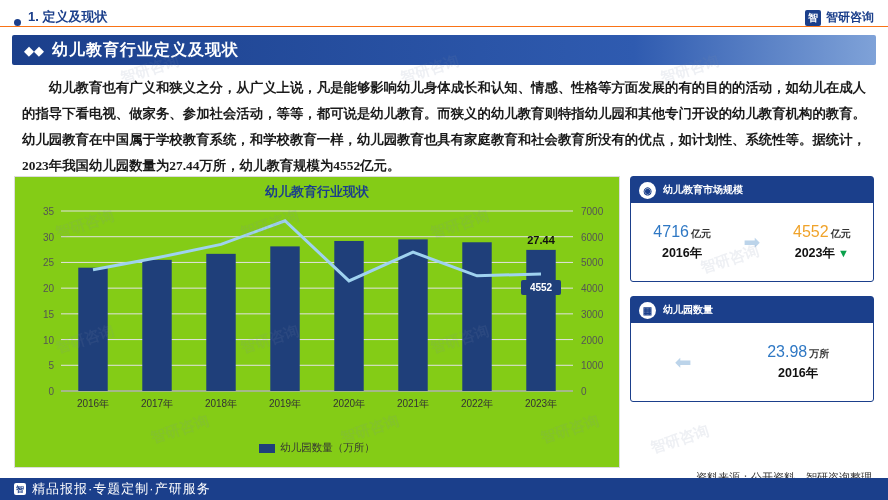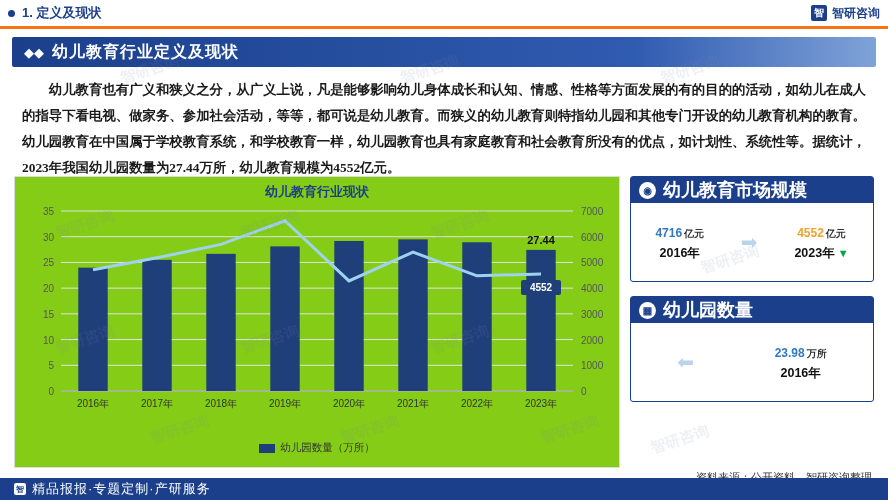--- a/index.html
+++ b/index.html
@@ -1,19 +1,19 @@
 <!DOCTYPE html>
 <html><head>
 <meta charset="utf-8">
 <style>
   html,body{margin:0;padding:0;}
   body{width:888px;height:500px;background:#ffffff;font-family:"Liberation Sans",sans-serif;overflow:hidden;position:relative;}
 
   
-  .topbar{height:26px;display:flex;align-items:center;padding:0 8px;border-bottom:3px solid #f97316;}
+  .topbar{height:26px;display:flex;align-items:flex-end;padding:0 14px;border-bottom:1px solid #f97316;}
   .topbar .dot{width:7px;height:7px;border-radius:50%;background:#1b3f8b;margin-right:7px;}
   .topbar .tt{font-size:13px;font-weight:bold;color:#1b3f8b;}
   .brand{margin-left:auto;display:flex;align-items:center;gap:5px;}
   .brand .bmark{width:16px;height:16px;background:#1b3f8b;color:#fff;font-size:10px;font-weight:bold;display:flex;align-items:center;justify-content:center;border-radius:2px;}
   .brand .btxt{font-size:12px;font-weight:bold;color:#1b3f8b;}
 
   
   .sectiontitle{margin:8px 12px 0 12px;height:30px;background:linear-gradient(90deg,#1b3f8b 0%,#2f5bb0 72%,#7fa2d8 100%);
     border-radius:2px;display:flex;align-items:center;padding:0 12px;color:#fff;}
   .sectiontitle .diamond{font-size:13px;margin-right:8px;}
@@ -31,24 +31,24 @@
   .legend{display:flex;justify-content:center;gap:14px;align-items:center;margin-top:12px;text-align:center;}
   .legend .li{display:flex;align-items:center;gap:5px;font-size:10.5px;color:#333;}
   .sw-bar{width:16px;height:9px;background:#1f3f7a;}
   .sw-line{width:20px;height:3px;background:#9fd2ef;}
 
   
   .cards{position:absolute;left:630px;top:176px;width:244px;}
   .card{border:1px solid #1b3f8b;border-radius:3px;margin-bottom:14px;background:#fff;}
   .card-head{background:#1b3f8b;color:#fff;height:26px;display:flex;align-items:center;padding:0 8px;gap:7px;}
   .card-head .ci{width:17px;height:17px;border-radius:50%;background:#fff;color:#1b3f8b;font-size:10px;display:flex;align-items:center;justify-content:center;font-weight:bold;}
-  .card-head .ctext{font-size:18px;font-weight:bold;}
+  .card-head .ctext{font-size:10px;font-weight:bold;}
   .card-body{height:78px;display:flex;align-items:center;justify-content:space-around;padding:0 6px;position:relative;}
   .kpi{text-align:center;}
-  .kpi .val{font-size:12px;font-weight:bold;}
+  .kpi .val{font-size:16px;font-weight:normal;}
   .kpi .unit{font-size:10px;color:#333;font-weight:bold;margin-left:2px;}
   .kpi .yr{font-size:12.5px;font-weight:bold;color:#111;margin-top:4px;}
   .blue{color:#2f78c4;}
   .orange{color:#f0a32a;}
   .arrow-r{font-size:20px;color:#bcd4ea;}
   .down{color:#0aa14b;font-size:11px;margin-left:3px;}
   .up{color:#e03c31;font-size:11px;margin-right:3px;}
 
   
   .src{position:absolute;right:16px;top:470px;font-size:11px;color:#333;}

